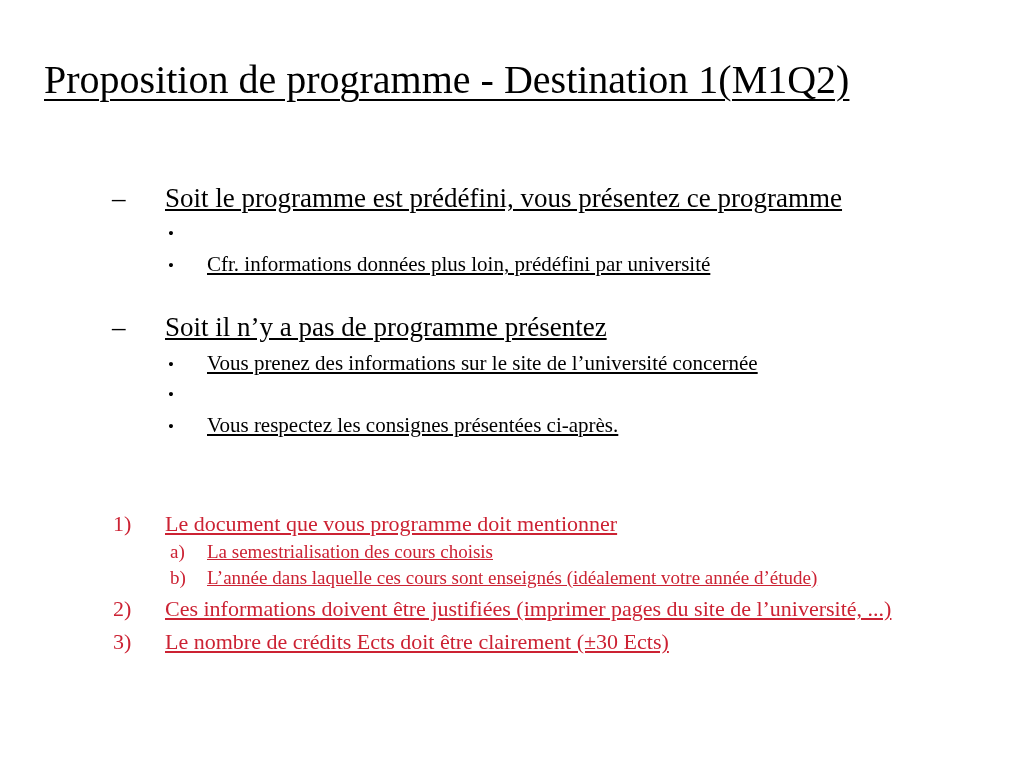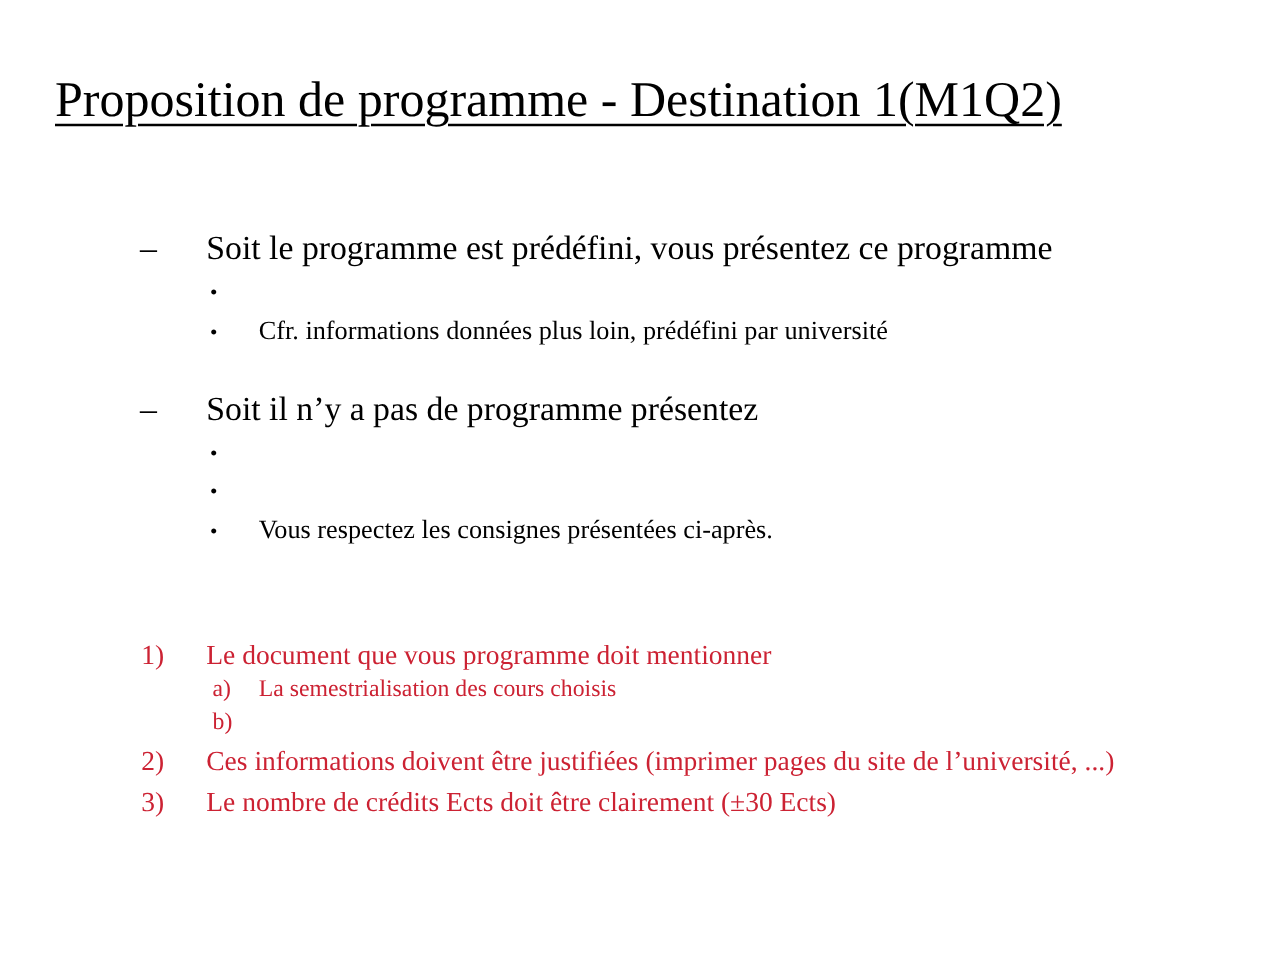--- a/index.html
+++ b/index.html
@@ -37,20 +37,21 @@
   .row {
     display: flex;
     align-items: baseline;
   }
   .row .marker {
     flex: 0 0 auto;
     display: inline-block;
   }
   .row .text {
     flex: 1 1 auto;
+    text-decoration: underline;
   }
   .l1 {
     font-size: 27px;
     line-height: 36px;
   }
   .l1 .marker {
     width: 53px;
   }
   .l2 {
     font-size: 21px;
@@ -112,20 +113,21 @@
       <span class="marker">•</span>
       <span class="text">Cfr. informations données plus loin, prédéfini par université</span>
     </div>
 
     <div class="row l1 mt-28">
       <span class="marker">–</span>
       <span class="text">Soit il n’y a pas de programme présentez</span>
     </div>
     <div class="row l2 mt-3">
       <span class="marker">•</span>
+      <span class="text">Vous prenez des informations sur le site de l’université concernée</span>
     </div>
     <div class="row l2">
       <span class="marker">•</span>
     </div>
     <div class="row l2">
       <span class="marker">•</span>
       <span class="text">Vous respectez les consignes présentées ci-après.</span>
     </div>
 
   </div>
@@ -135,20 +137,21 @@
     <div class="row n1">
       <span class="marker">1)</span>
       <span class="text">Le document que vous programme doit mentionner</span>
     </div>
     <div class="row n2">
       <span class="marker">a)</span>
       <span class="text">La semestrialisation des cours choisis</span>
     </div>
     <div class="row n2">
       <span class="marker">b)</span>
+      <span class="text">L’année dans laquelle ces cours sont enseignés (idéalement votre année d’étude)</span>
     </div>
     <div class="row n1 mt-3">
       <span class="marker">2)</span>
       <span class="text">Ces informations doivent être justifiées (imprimer pages du site de l’université, ...)</span>
     </div>
     <div class="row n1 mt-3">
       <span class="marker">3)</span>
       <span class="text">Le nombre de crédits Ects doit être clairement (±30 Ects)</span>
     </div>
 

